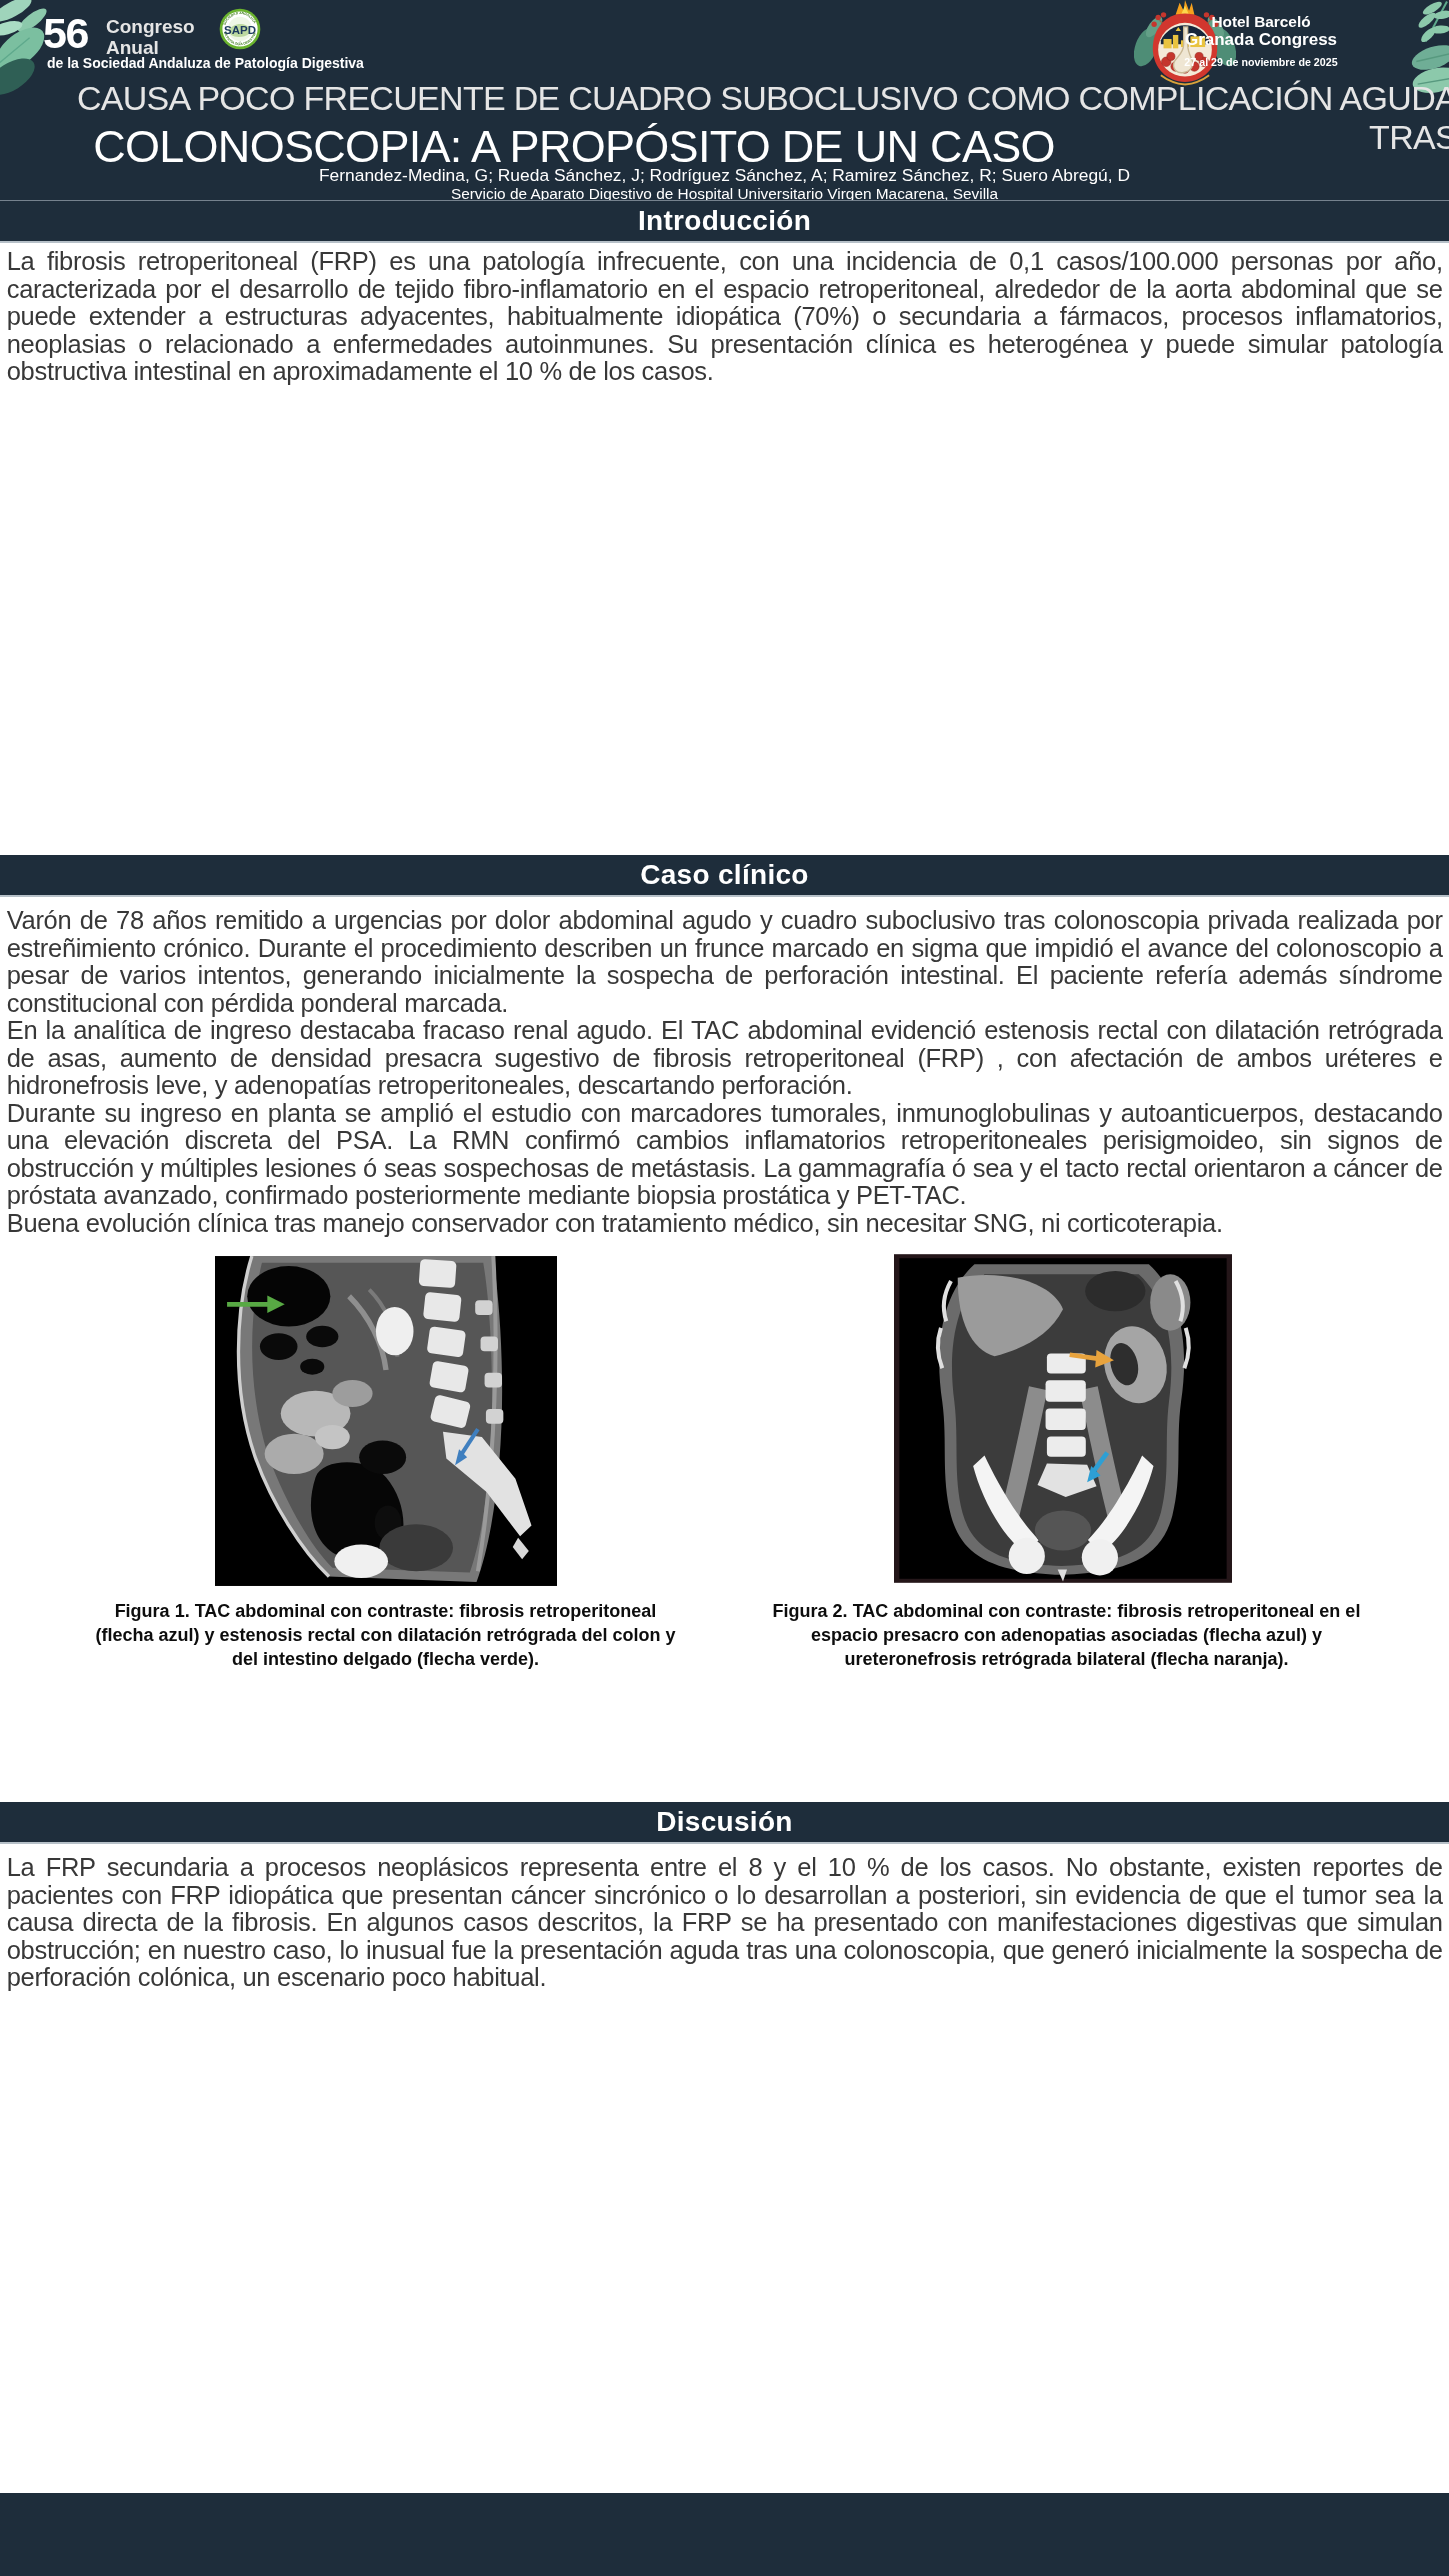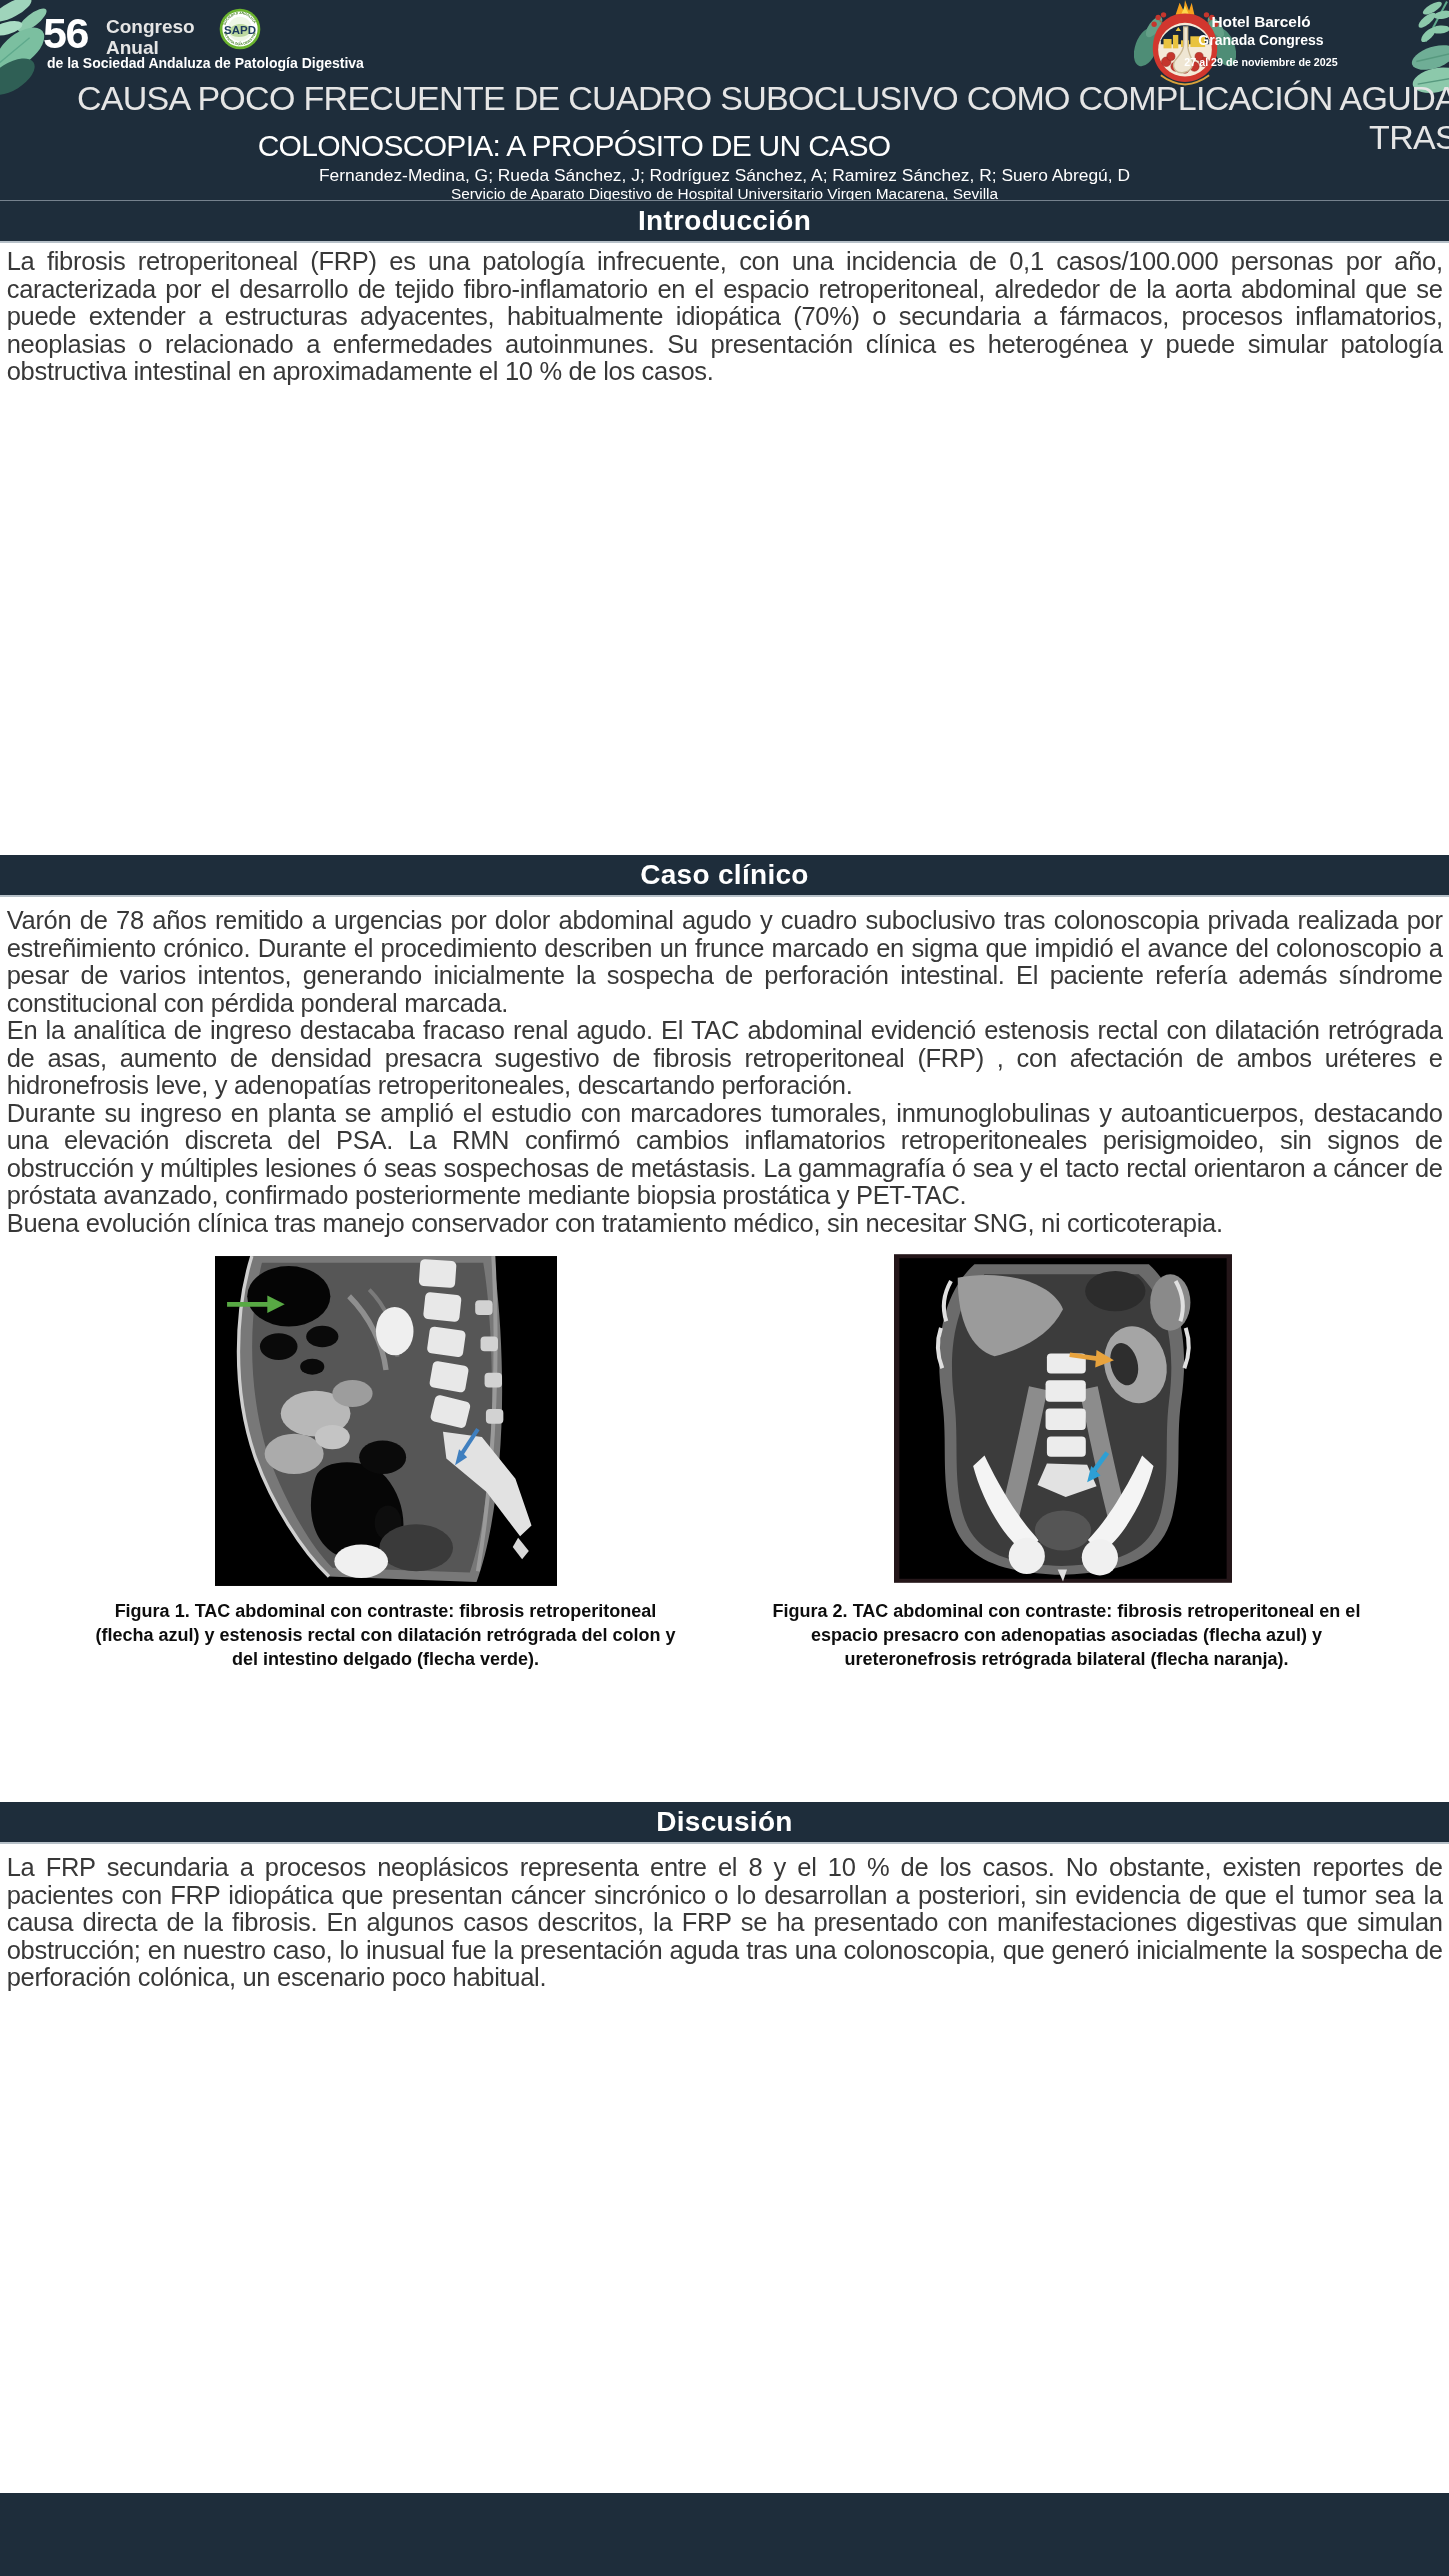--- a/index.html
+++ b/index.html
@@ -7,29 +7,29 @@
           font-family:"Liberation Sans",sans-serif;}
   
   .top-block{position:absolute;left:0;top:0;width:1449px;height:201px;background:#1e2d3b;}
   .num56{position:absolute;left:43px;top:9.4px;color:#ffffff;font-size:43px;font-weight:bold;letter-spacing:-1.3px;}
   .congress-name{position:absolute;left:106px;top:16px;color:#e5e5e5;font-size:19px;font-weight:bold;line-height:21px;}
   .society-line{position:absolute;left:47px;top:55px;color:#ffffff;font-size:14px;font-weight:bold;}
   .sapd-logo{position:absolute;left:219px;top:8px;width:42px;height:42px;}
   .pomegranate{position:absolute;left:1134px;top:0px;width:102px;height:86px;}
   .venue-block{position:absolute;left:1182px;top:13.4px;width:158px;text-align:center;color:#ffffff;}
   .venue-l1{font-size:15.4px;font-weight:bold;line-height:18px;}
-  .venue-l2{font-size:14px;font-weight:bold;line-height:18px;}
+  .venue-l2{font-size:17px;font-weight:bold;line-height:18px;}
   .venue-dates{font-size:10.7px;font-weight:bold;margin-top:6.7px;}
   .leaves-tl{position:absolute;left:0;top:0;width:74px;height:101px;}
   .leaves-tr{position:absolute;right:0;top:0;width:50px;height:97px;}
   
   .title-l1{position:absolute;left:8px;top:79px;width:1449px;text-align:right;color:#e5e5e5;
             font-size:34px;letter-spacing:-0.7px;font-weight:400;}
   .title-l2{position:absolute;left:0;top:121px;width:1148px;text-align:center;color:#ffffff;
-            font-size:30px;letter-spacing:-0.7px;font-weight:400;margin-top:8px;}
+            font-size:45px;letter-spacing:-0.7px;font-weight:400;}
   .authors{position:absolute;left:0;top:165px;width:1449px;text-align:center;color:#ffffff;font-size:17.4px;}
   .affiliation{position:absolute;left:0;top:185px;width:1449px;text-align:center;color:#ffffff;font-size:15.4px;}
   
   .bar{position:absolute;left:0;width:1449px;height:40px;background:#1e2d3b;
        border-bottom:2px solid #b6c0c8;display:flex;align-items:center;justify-content:center;}
   .bar span{color:#ffffff;font-size:28px;font-weight:bold;letter-spacing:0.3px;text-align:center;}
   #bar-intro{top:200px;border-top:1.3px solid #76828e;}
   #bar-caso{top:855px;}
   #bar-disc{top:1802px;}
   

